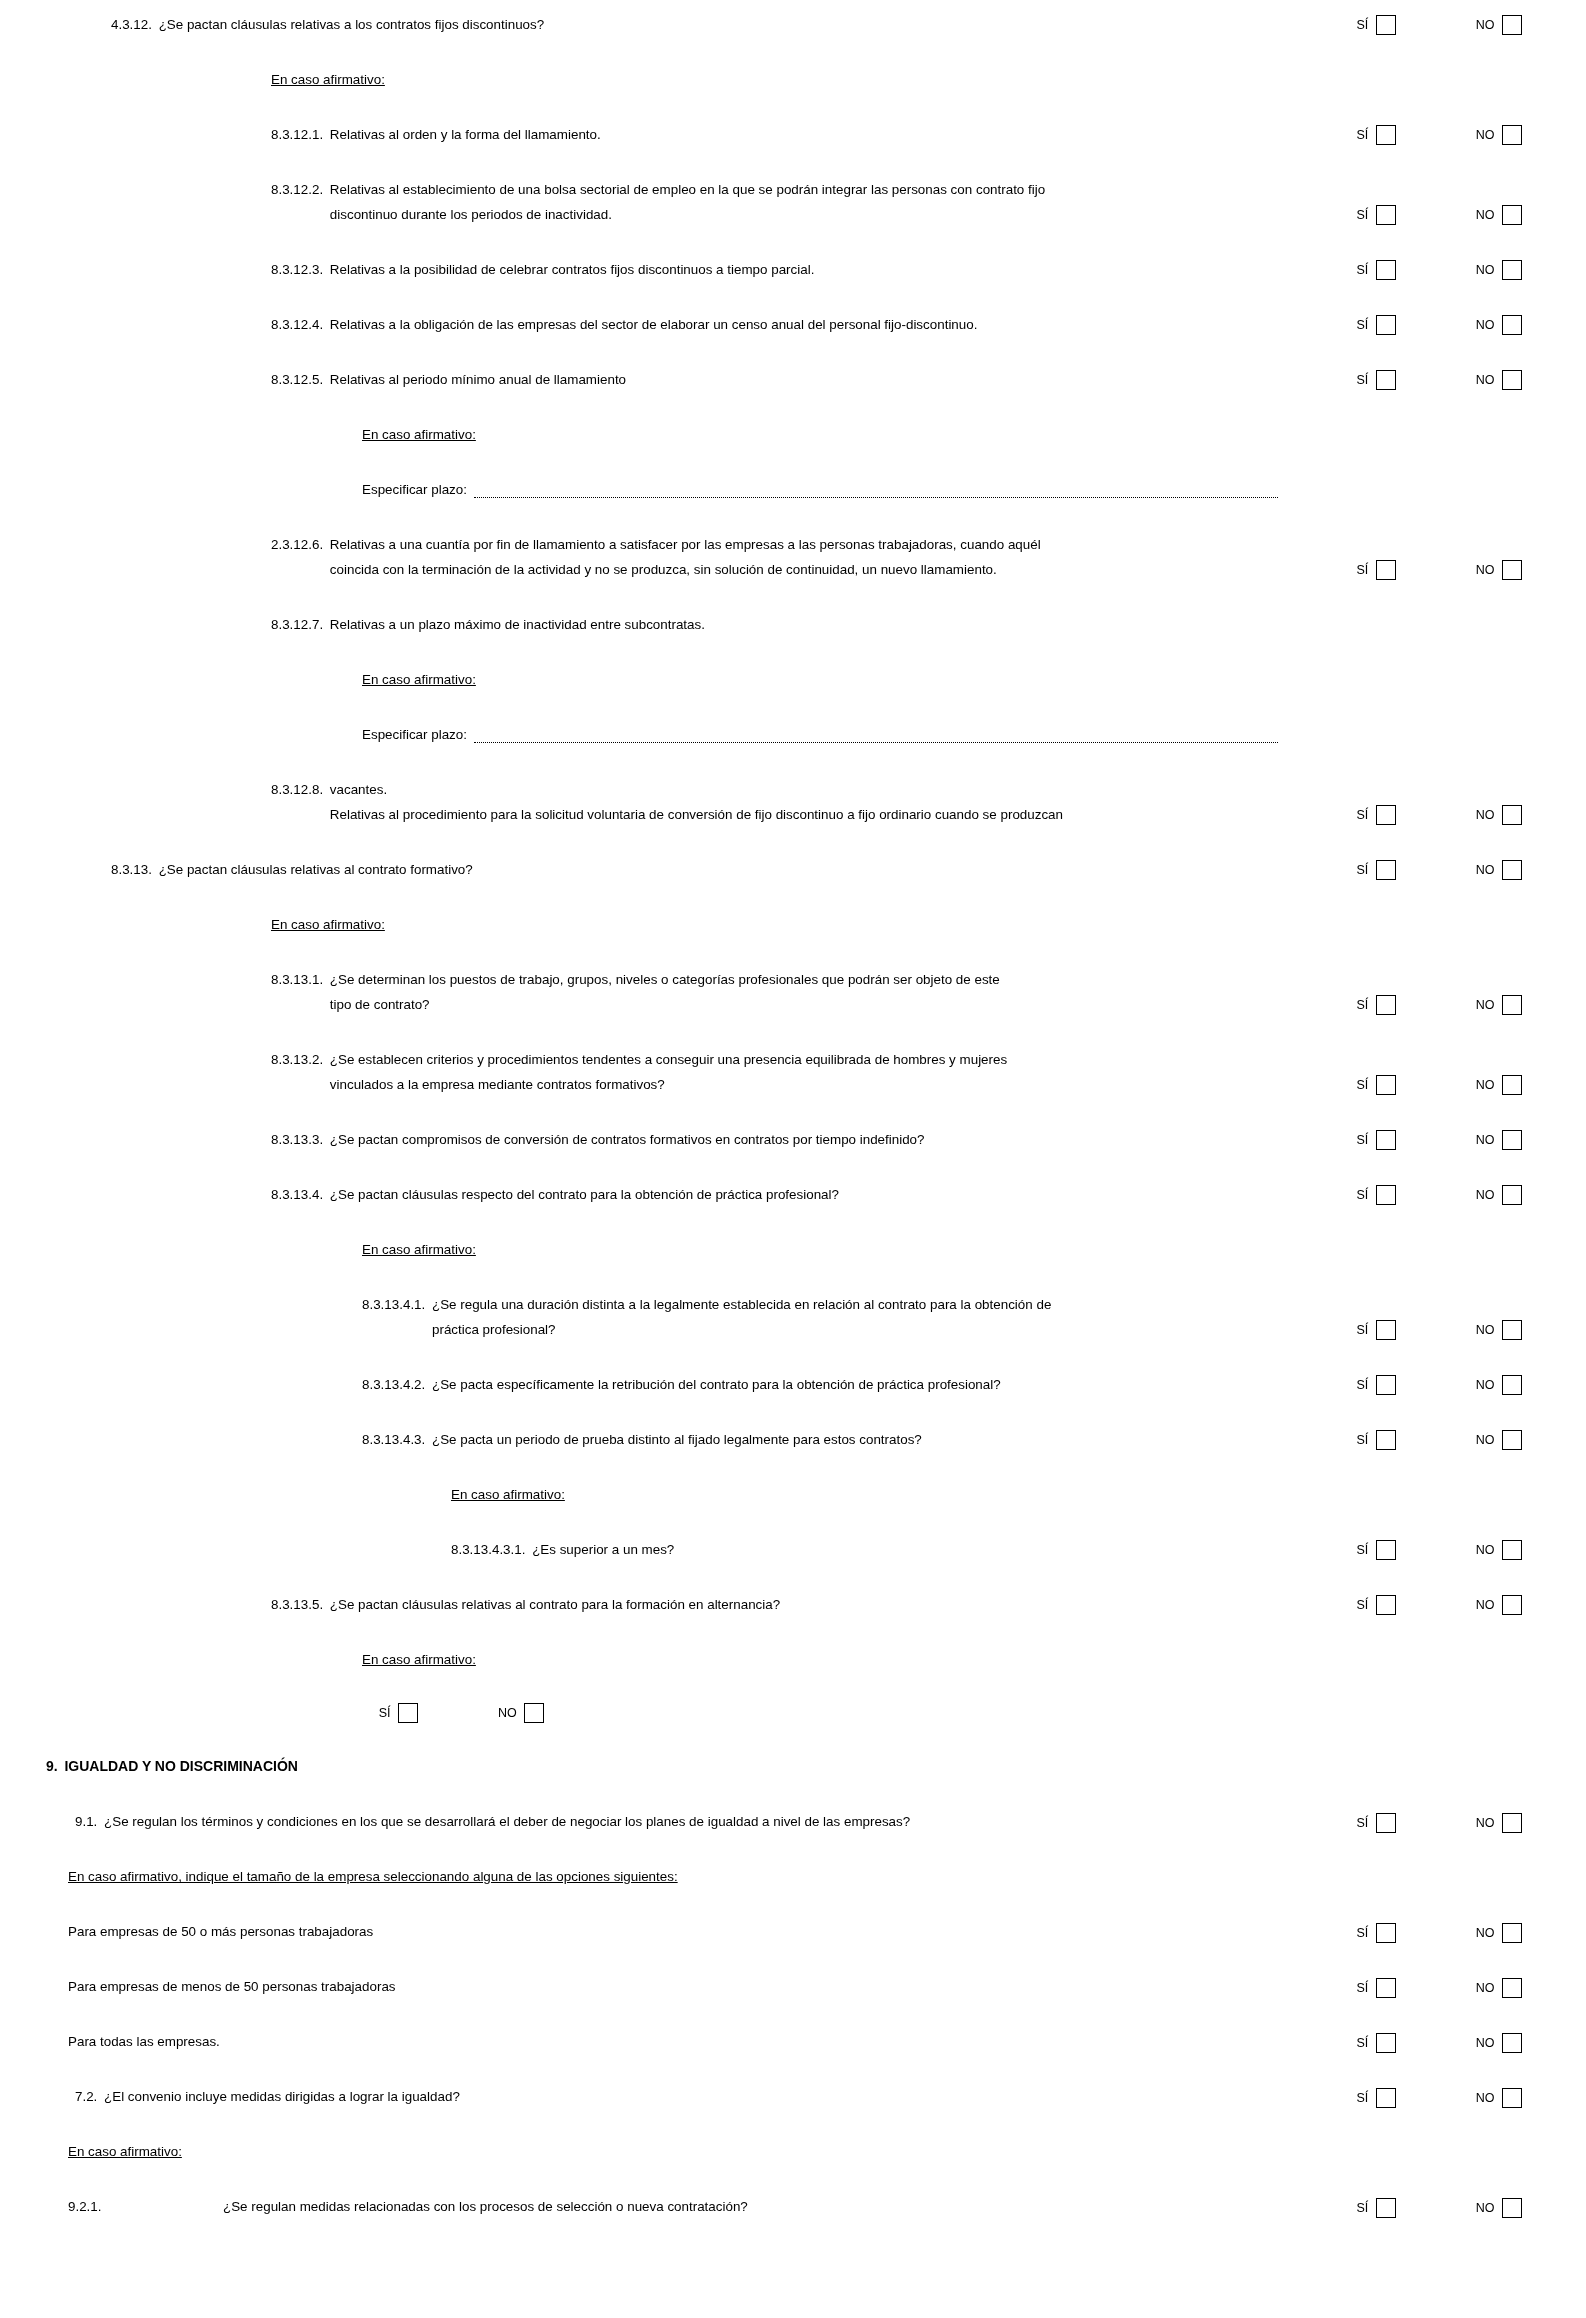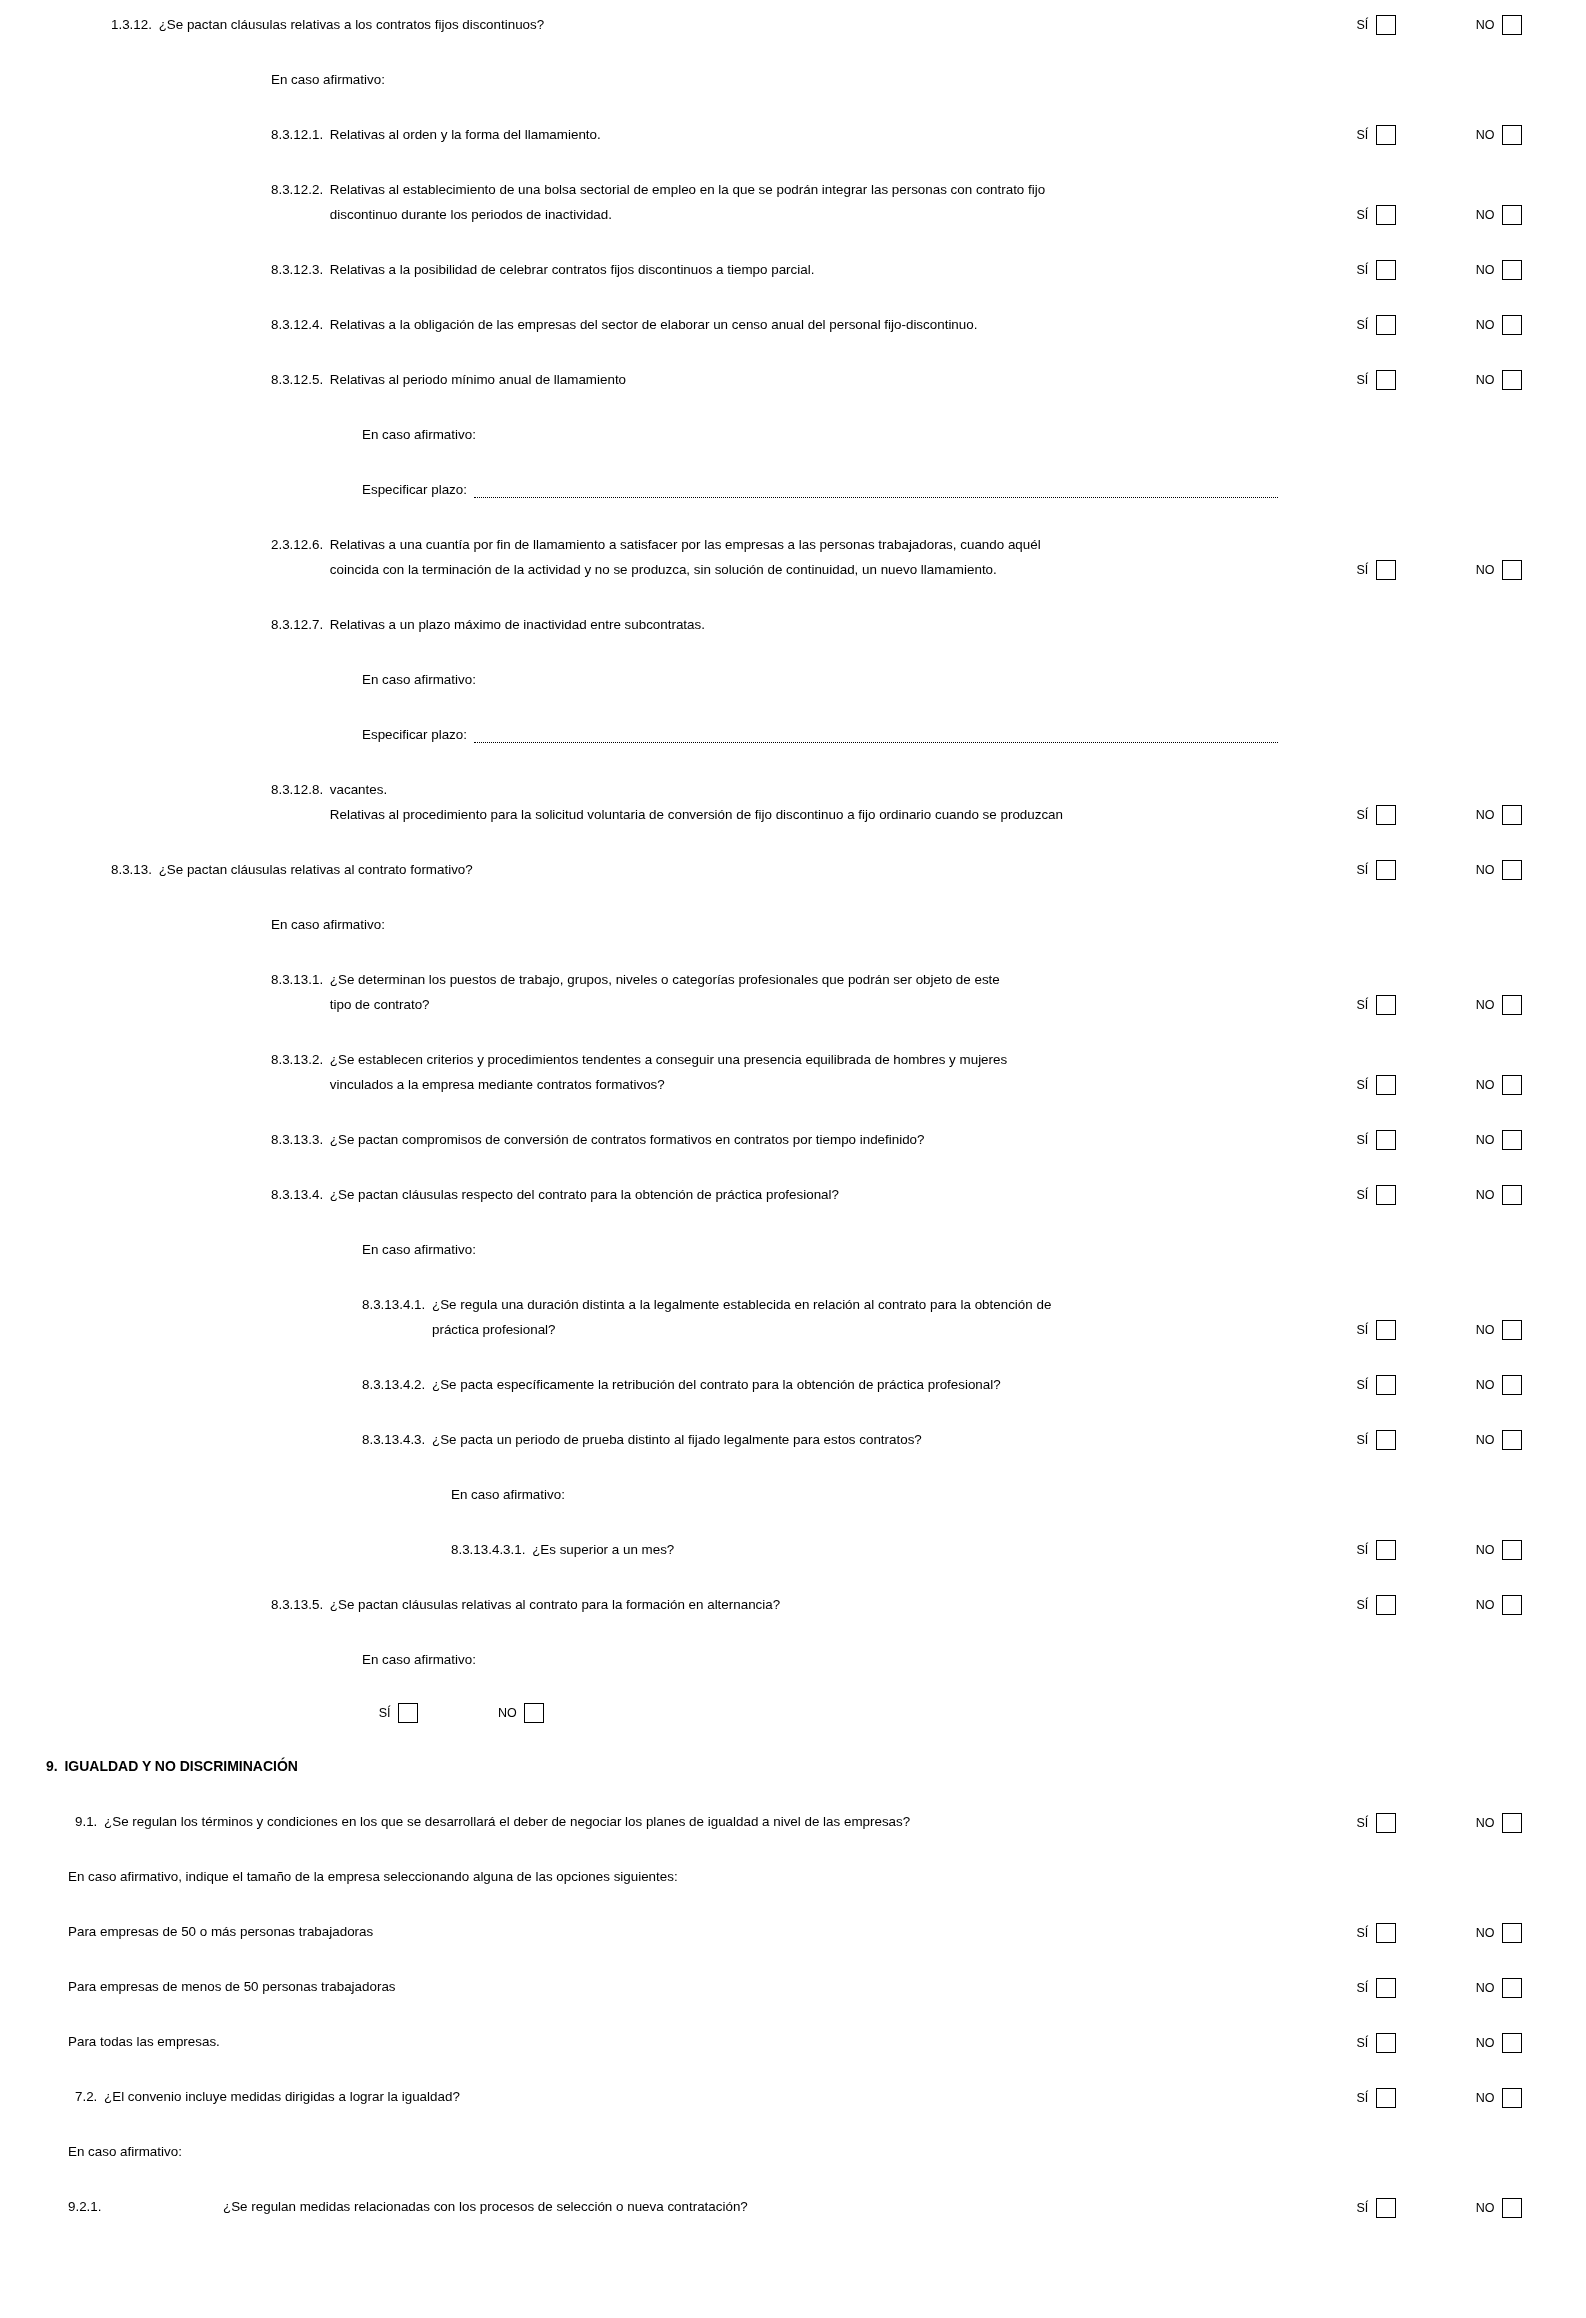--- a/index.html
+++ b/index.html
@@ -14,21 +14,21 @@
     display:flex;
     align-items:flex-end;
     padding-right:64px;
     margin-bottom:30px;
   }
   .content{flex:1;display:flex;align-items:flex-start;min-width:0;}
   .num{white-space:nowrap;margin-right:6.7px;line-height:25px;}
   .num-wide{min-width:155px;margin-right:0;}
   .lines{min-width:0;}
   .line{line-height:25px;white-space:nowrap;}
-  .note-text{line-height:25px;}
+  .note-text{line-height:25px;text-decoration:underline;}
   
   .i0{padding-left:46px;}
   .i1{padding-left:75px;}
   .i1b{padding-left:111px;}
   .i2{padding-left:68px;}
   .i3{padding-left:271px;}
   .i4{padding-left:362px;}
   .i5{padding-left:451px;}
   
   .yesno{display:flex;align-items:center;flex:none;margin-left:16.7px;margin-bottom:0.8px;}
@@ -54,21 +54,21 @@
     margin-right:244px;
     min-width:84px;
   }
 </style>
 </head>
 <body>
 
 <div class="page" id="form-page">
     <div class="row i1b">
       <div class="content">
-        <span class="num">1.3.12.</span>
+        <span class="num">4.3.12.</span>
         <div class="lines">
           <div class="line">¿Se pactan cláusulas relativas a los contratos fijos discontinuos?</div>
         </div>
       </div>
       <span class="yesno">
         <span class="yn-label">SÍ</span>
         <span class="box"></span>
         <span class="yn-label no-label">NO</span>
         <span class="box"></span>
       </span>

